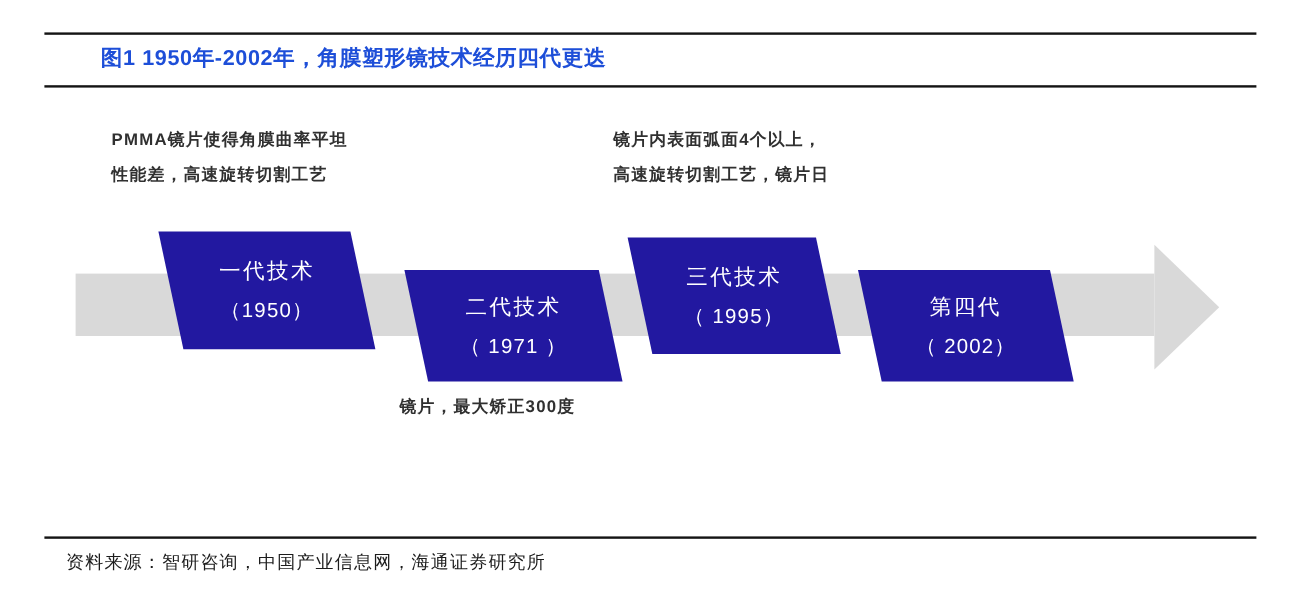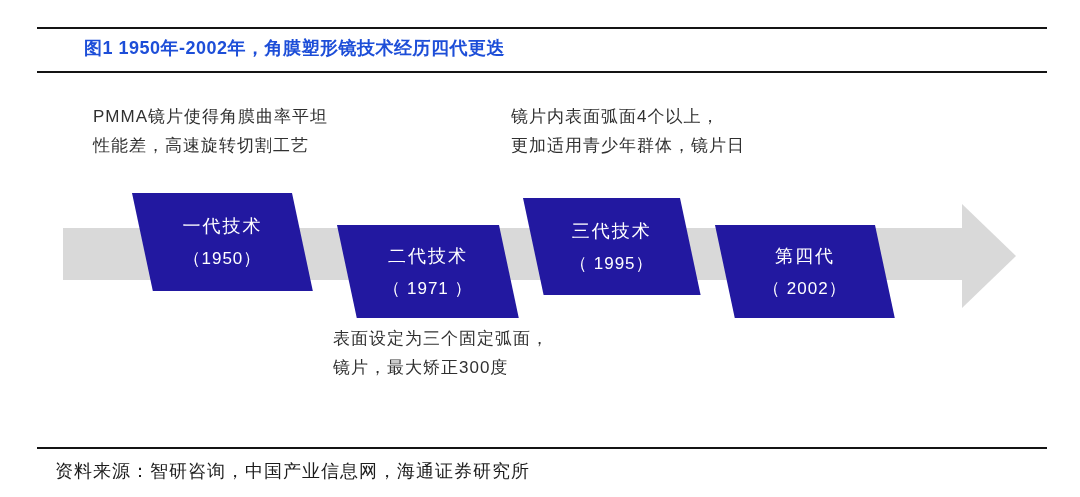--- a/index.html
+++ b/index.html
@@ -31,51 +31,50 @@
     width:100%;height:100%;transform:skewX(-12deg);
     display:flex;flex-direction:column;align-items:center;justify-content:center;gap:9px;
   }
   .stage-label{color:#fff;font-size:18px;letter-spacing:2px;white-space:nowrap;}
   .stage-year{color:#fff;font-size:17px;letter-spacing:1px;white-space:nowrap;}
   .s1{left:132px;top:193px;width:160px;height:98px;}
   .s2{left:337px;top:225px;width:162px;height:93px;}
   .s3{left:523px;top:198px;width:157px;height:97px;}
   .s4{left:715px;top:225px;width:160px;height:93px;}
   
-  .note{position:absolute;color:var(--note-text,#303030);font-size:17px;line-height:29px;letter-spacing:1px;}
+  .note{position:absolute;color:var(--note-text,#303030);font-size:14px;line-height:29px;letter-spacing:1px;font-weight:bold;}
   .note div{white-space:nowrap;}
   .n1{left:93px;top:102px;}
   .n2{left:333px;top:324px;}
   .n3{left:511px;top:102px;}
   .n4{left:722px;top:319px;}
   
-  .source{position:absolute;left:55px;top:459px;font-size:18px;color:#1c1c1c;letter-spacing:1px;white-space:nowrap;}
+  .source{position:absolute;left:55px;top:459px;font-size:15px;color:#1c1c1c;letter-spacing:1px;white-space:nowrap;}
 </style>
 </head>
 <body>
 
 <div class="page">
 
   <div class="rule rule-top"></div>
   <div class="fig-title">图1 1950年-2002年，角膜塑形镜技术经历四代更迭</div>
   <div class="rule rule-mid"></div>
 
   <div class="arrow-shaft"></div>
   <div class="arrow-head"></div>
 
   <div class="note n1">
     <div>PMMA镜片使得角膜曲率平坦</div>
     <div>性能差，高速旋转切割工艺</div>
   </div>
   <div class="note n3">
     <div>镜片内表面弧面4个以上，</div>
-    <div>更加适用青少年群体，镜片日</div>
+    <div>高速旋转切割工艺，镜片日</div>
   </div>
   <div class="note n2">
-    <div>表面设定为三个固定弧面，</div>
     <div>镜片，最大矫正300度</div>
   </div>
 
   <div class="stage s1">
     <div class="stage-inner">
       <div class="stage-label">一代技术</div>
       <div class="stage-year">（1950）</div>
     </div>
   </div>
   <div class="stage s2">

